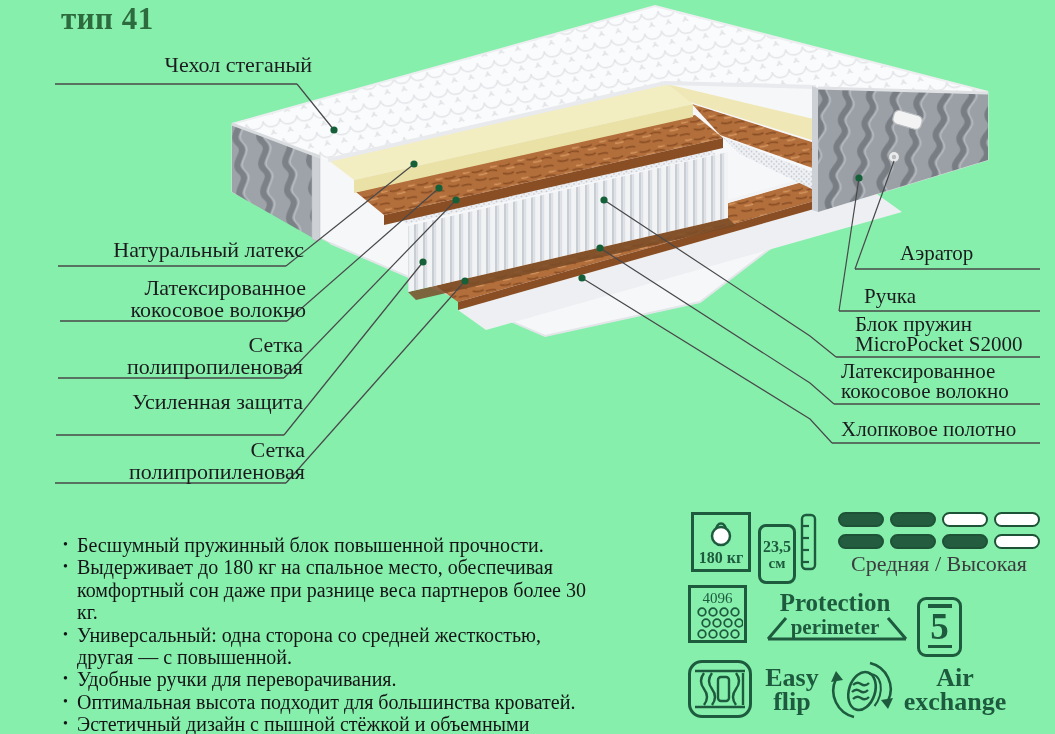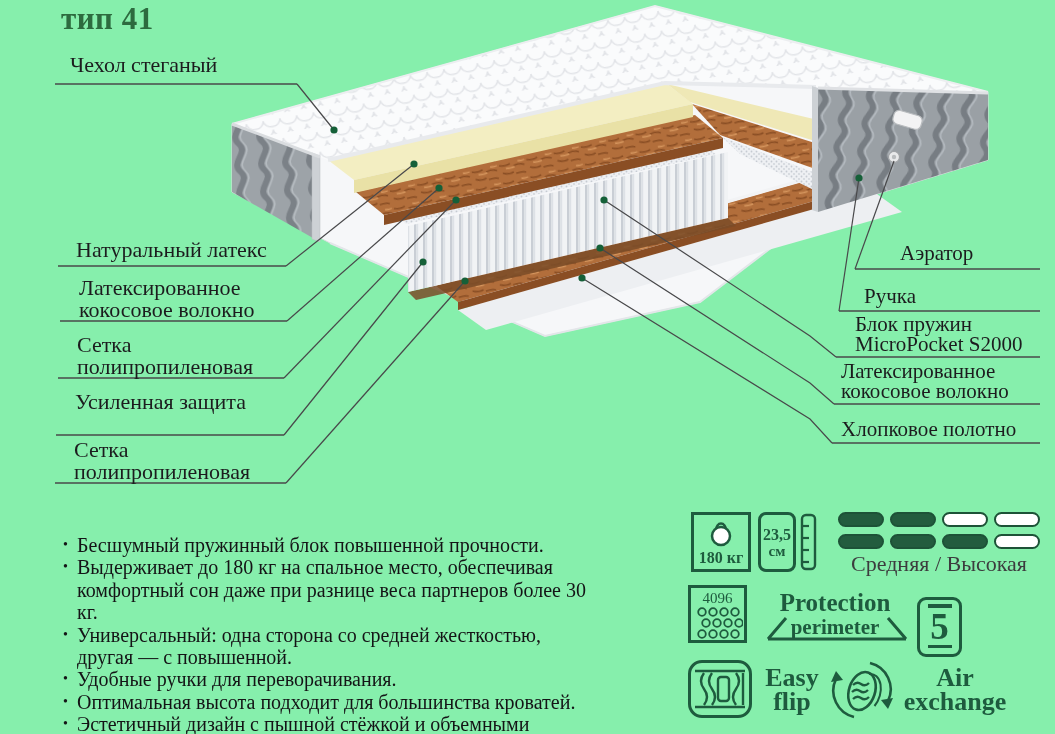--- a/index.html
+++ b/index.html
@@ -4,35 +4,35 @@
 <style>
   html,body{margin:0;padding:0;background:#fff;}
   .page{position:relative;width:1055px;height:734px;background:#86efac;overflow:hidden;
         font-family:"Liberation Serif","DejaVu Serif",serif;color:#1b1b1d;}
   .title{position:absolute;left:61px;top:1px;font-size:31px;font-weight:bold;color:#2d6b3f;letter-spacing:0.5px;}
   svg.scene{position:absolute;left:0;top:0;width:1055px;height:734px;}
 
   
   .co{position:absolute;color:#1c1c1e;}
   .co span{display:block;}
-  .co-l{font-size:22px;line-height:22px;}
+  .co-l{font-size:22px;line-height:22px;text-align:right;}
   .co-r{font-size:21px;line-height:19.5px;}
 
   
   .features{position:absolute;left:60px;top:534px;width:532px;margin:0;padding:0;list-style:none;
             font-size:20px;line-height:22.4px;color:#141416;}
   .features li{position:relative;padding-left:17px;}
   .features li::before{content:"•";position:absolute;left:3px;top:0px;font-size:14px;color:#141416;}
 
   
   .badge{position:absolute;box-sizing:border-box;border:3px solid #1e5b3e;border-radius:0;
          display:flex;flex-direction:column;align-items:center;justify-content:center;color:#1e5b3e;}
   .b-weight{left:691px;top:512px;width:60px;height:60px;}
   .b-weight .cap{font-weight:bold;font-size:16px;margin-top:1px;}
-  .b-height{left:758px;top:512px;width:38px;height:60px;border-radius:8px;}
+  .b-height{left:758px;top:524px;width:38px;height:60px;border-radius:8px;}
   .b-height .v{font-weight:bold;font-size:16px;line-height:17px;}
   .b-height .u{font-weight:bold;font-size:15px;line-height:16px;}
   .ruler{position:absolute;left:800px;top:513px;}
   .firm-rows{position:absolute;left:838px;top:512px;width:202px;}
   .firm-row{display:flex;gap:6px;margin-bottom:7px;}
   .pill{box-sizing:border-box;width:46px;height:15px;border:2.5px solid #1d5237;border-radius:8px;background:#fff;}
   .pill.filled{background:#235c3e;}
   .firm-label{position:absolute;left:836px;top:551px;width:206px;text-align:center;
               font-size:22px;color:#3c3c3e;}
   .b-springs{left:688px;top:585px;width:59px;height:58px;}

